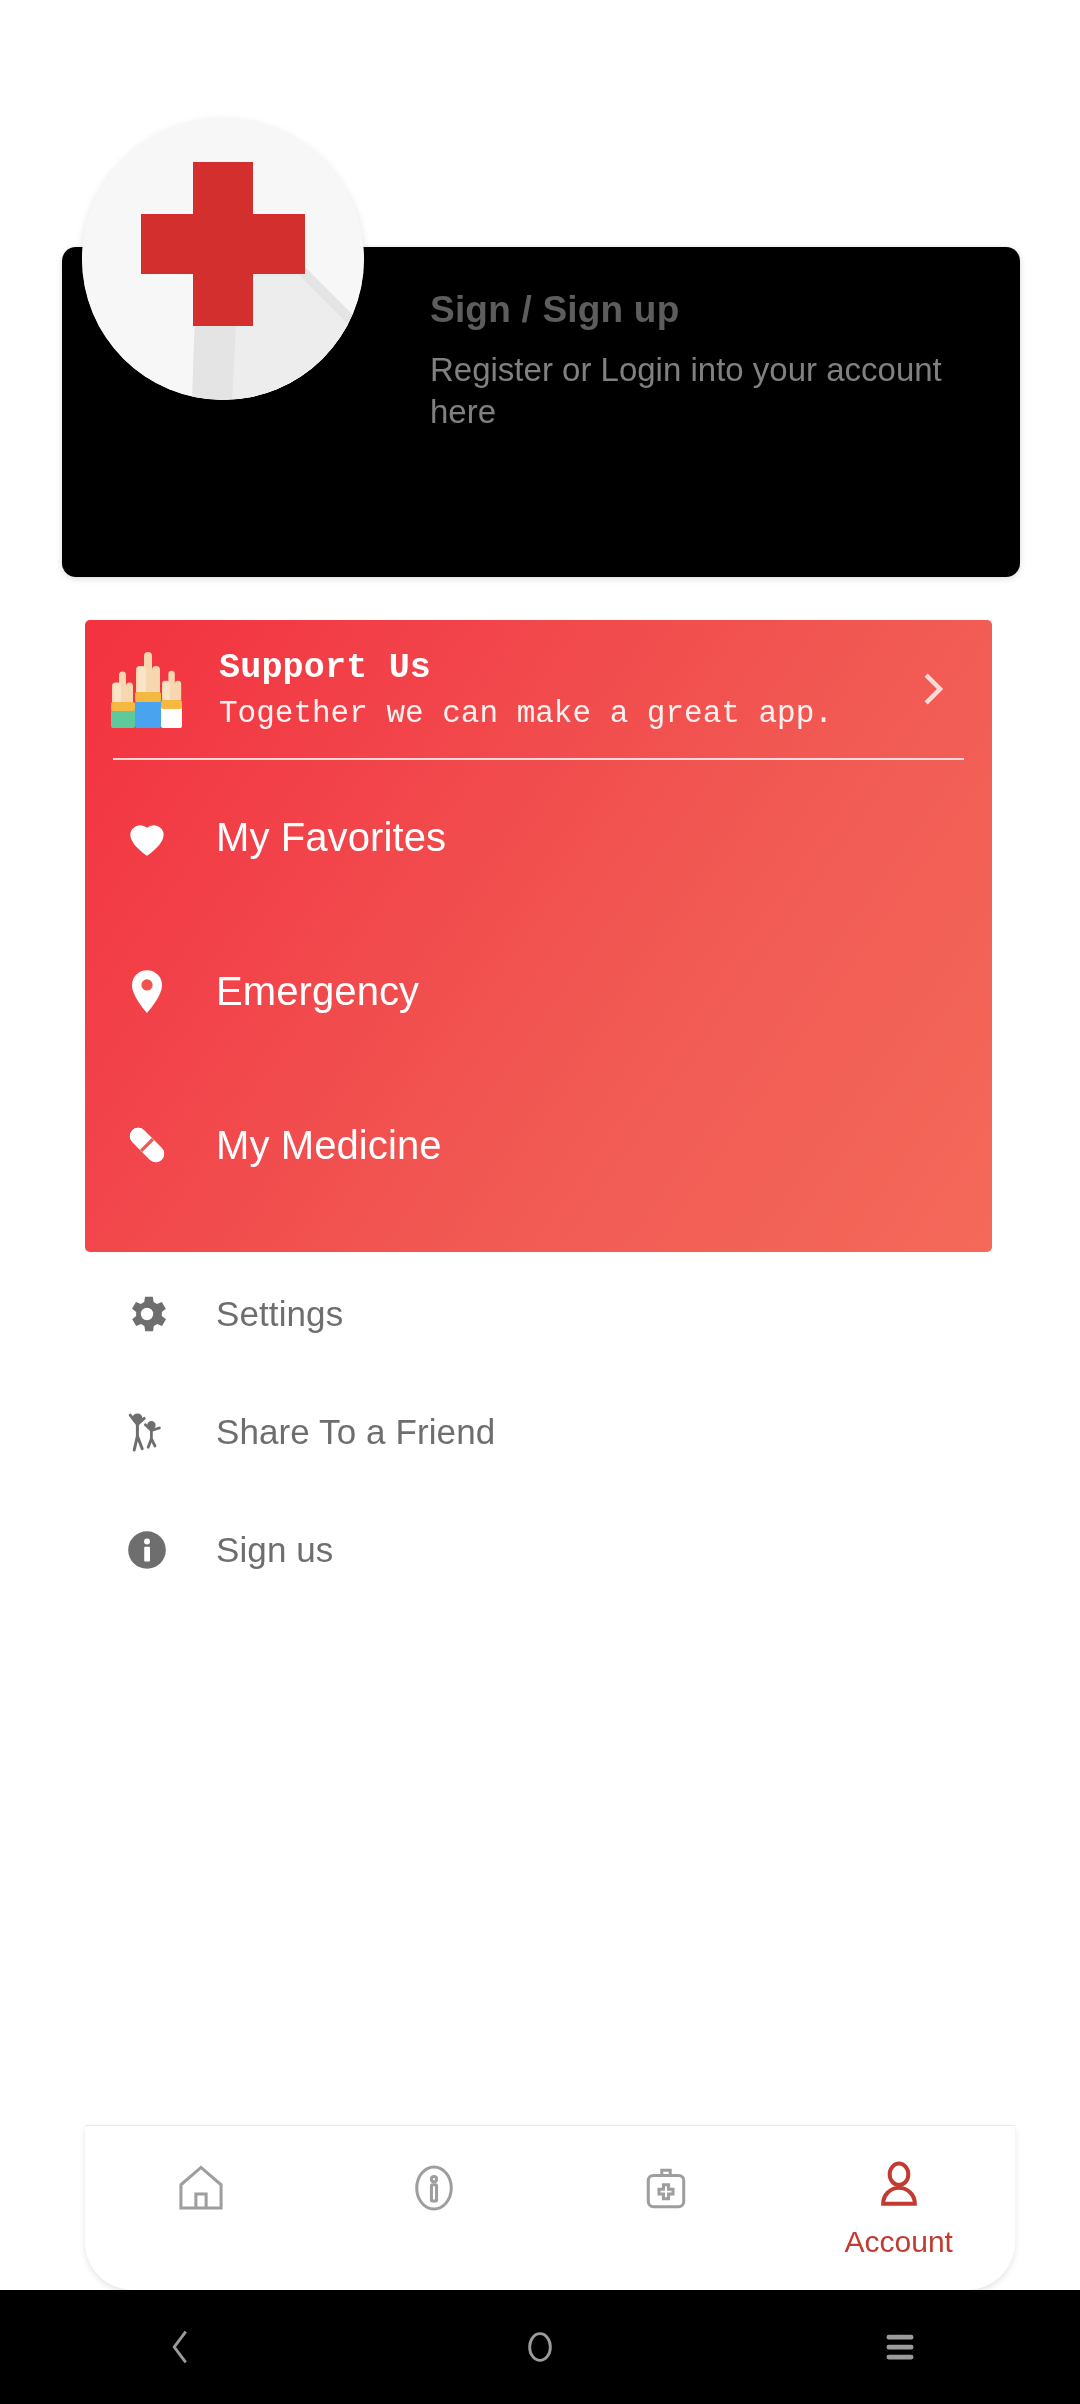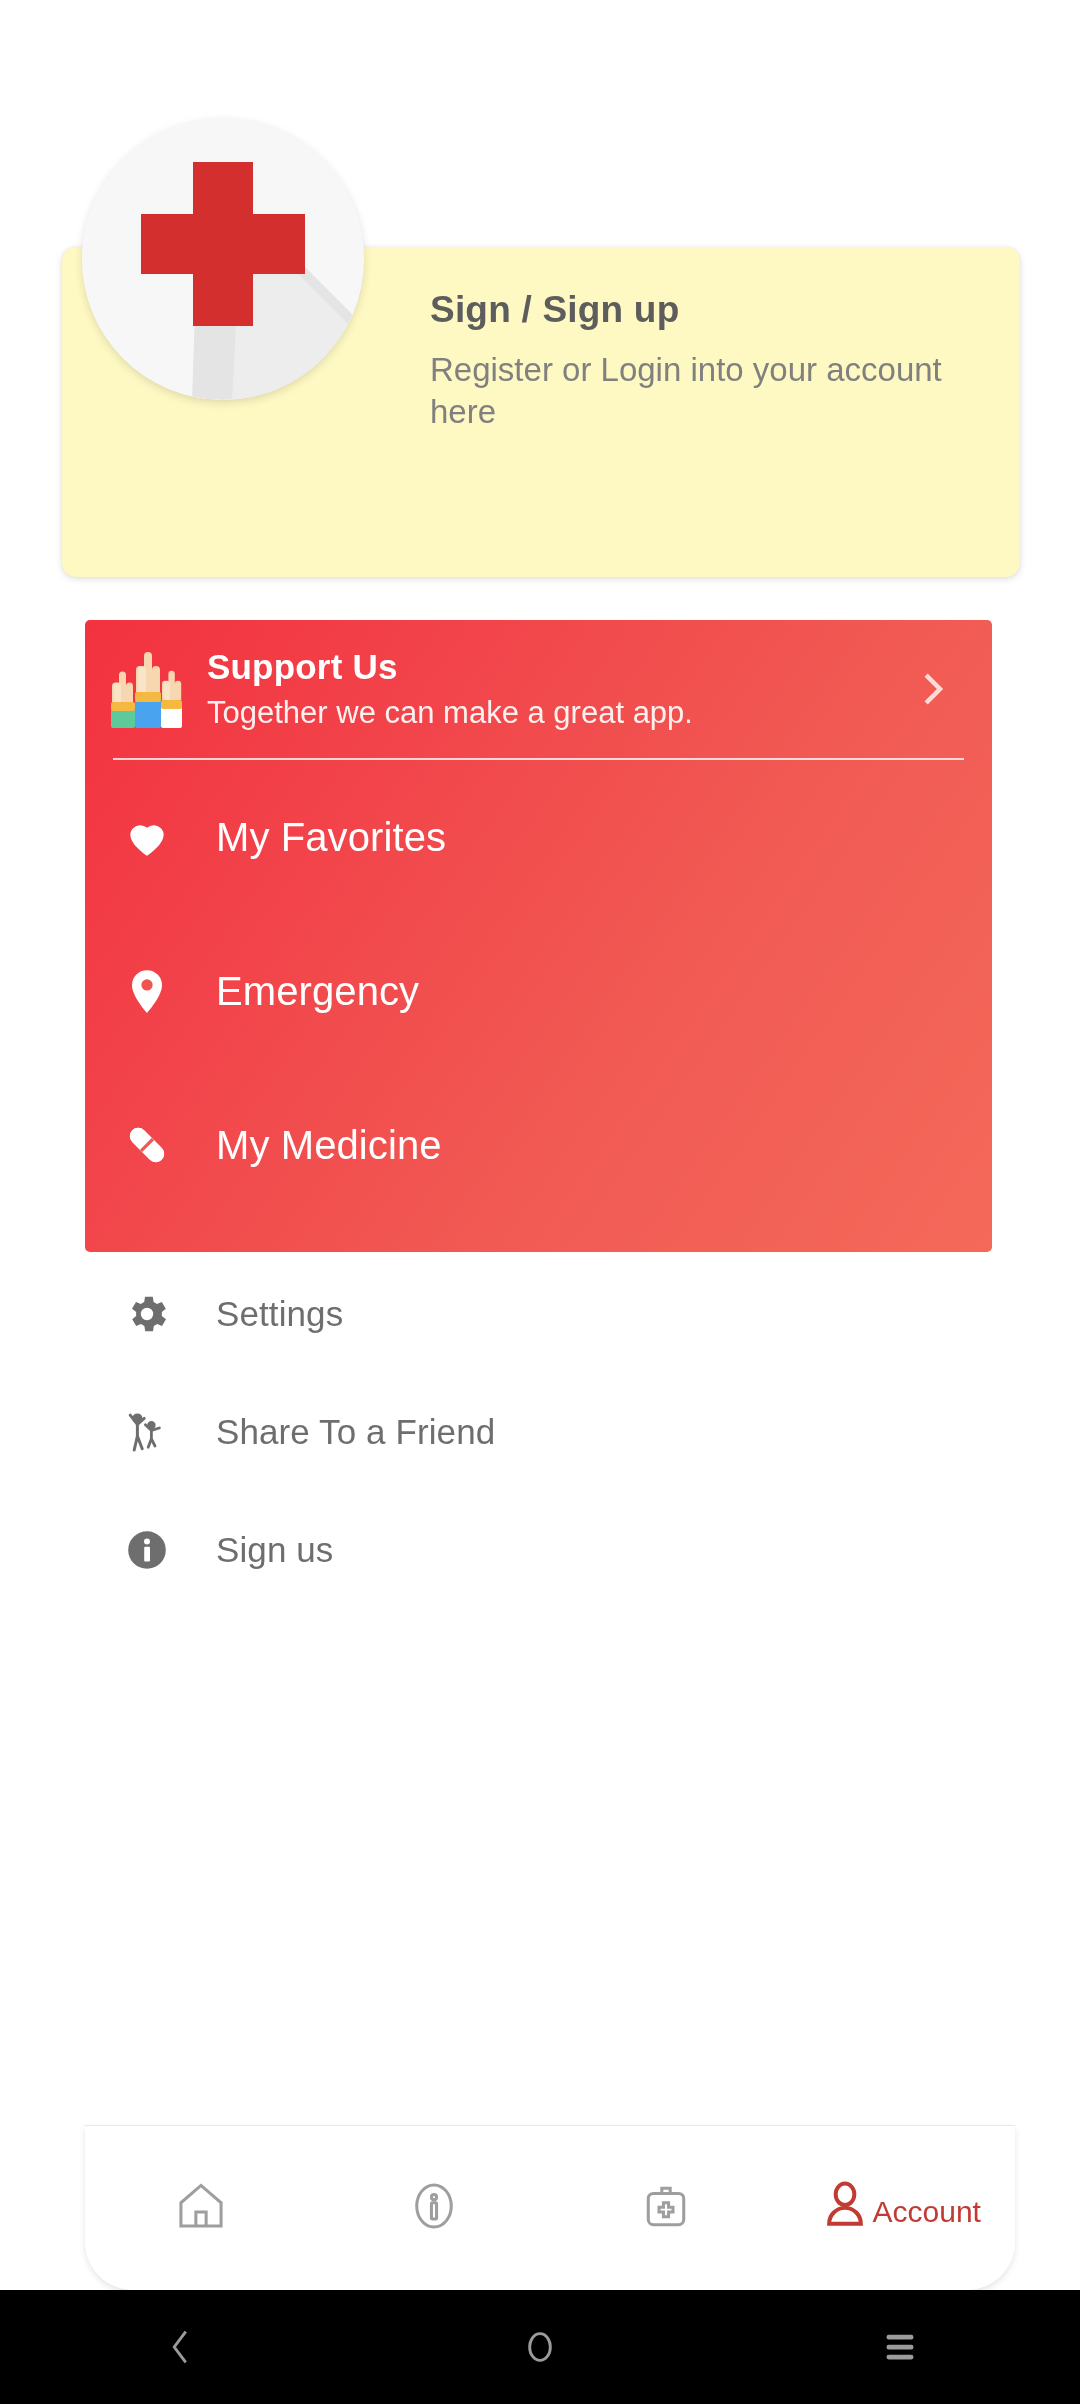--- a/index.html
+++ b/index.html
@@ -7,21 +7,21 @@
     width:1080px; height:2404px;
     background:#ffffff;
     font-family:"Liberation Sans", sans-serif;
     overflow:hidden;
   }
   .phone { position:relative; width:1080px; height:2404px; background:#fff; }
 
   
   .account-card{
     position:absolute; left:62px; top:247px; width:958px; height:330px;
-    background:#fef9c3; border-radius:14px;
+    background:#000000; border-radius:14px;
     box-shadow:0 2px 7px rgba(0,0,0,.13), 0 0 2px rgba(0,0,0,.07);
   }
   .logo-badge{
     position:absolute; left:82px; top:118px; width:282px; height:282px;
     border-radius:50%; background:#f7f7f7; overflow:hidden;
     box-shadow:0 3px 9px rgba(0,0,0,.13);
   }
   .logo-shadow{
     position:absolute; left:0; top:0; width:100%; height:100%;
   }
@@ -47,21 +47,21 @@
   
   .red-card{
     position:absolute; left:85px; top:620px; width:907px; height:632px;
     border-radius:5px; overflow:hidden;
     background:linear-gradient(125deg,#f2323f 0%,#f2434a 28%,#f15a53 62%,#f4695a 100%);
   }
   .support-row{
     position:relative; height:138px; display:flex; align-items:center;
   }
   .hands-icon{ margin-left:22px; width:76px; height:78px; }
-  .support-txt{ margin-left:24px; }
+  .support-txt{ margin-left:36px;font-family:Liberation Mono, monospace; }
   .support-title{
     font-size:35px; font-weight:bold; color:#ffffff; letter-spacing:.2px;
   }
   .support-sub{ margin-top:8px; font-size:31px; color:#fdf1ef; }
   .support-chev{
     position:absolute; right:38px; top:50%; transform:translateY(-50%);
     width:42px; height:42px;
   }
   .red-divider{
     height:2px; background:rgba(255,255,255,.78);
@@ -88,21 +88,21 @@
   
   .tabbar{
     position:absolute; left:85px; top:2125px; width:930px; height:165px;
     background:#ffffff; border-radius:0 0 48px 48px;
     border-top:1px solid #eaeaea;
     box-shadow:0 3px 6px rgba(0,0,0,.10);
     display:flex; align-items:center;
   }
   .tab{
     flex:1; height:100%;
-    display:flex; flex-direction:row; align-items:center; justify-content:center;
+    display:flex; flex-direction:column; align-items:center; justify-content:center;
   }
   .tab .tlabel{
     margin-top:7px; font-size:30px; color:#c23a32;
   }
   .tab.active .tlabel{ color:#c23a32; }
   .tab-spacer{ height:36px; }
 
   
   .sysnav{
     position:absolute; left:0; top:2290px; width:1080px; height:114px;

